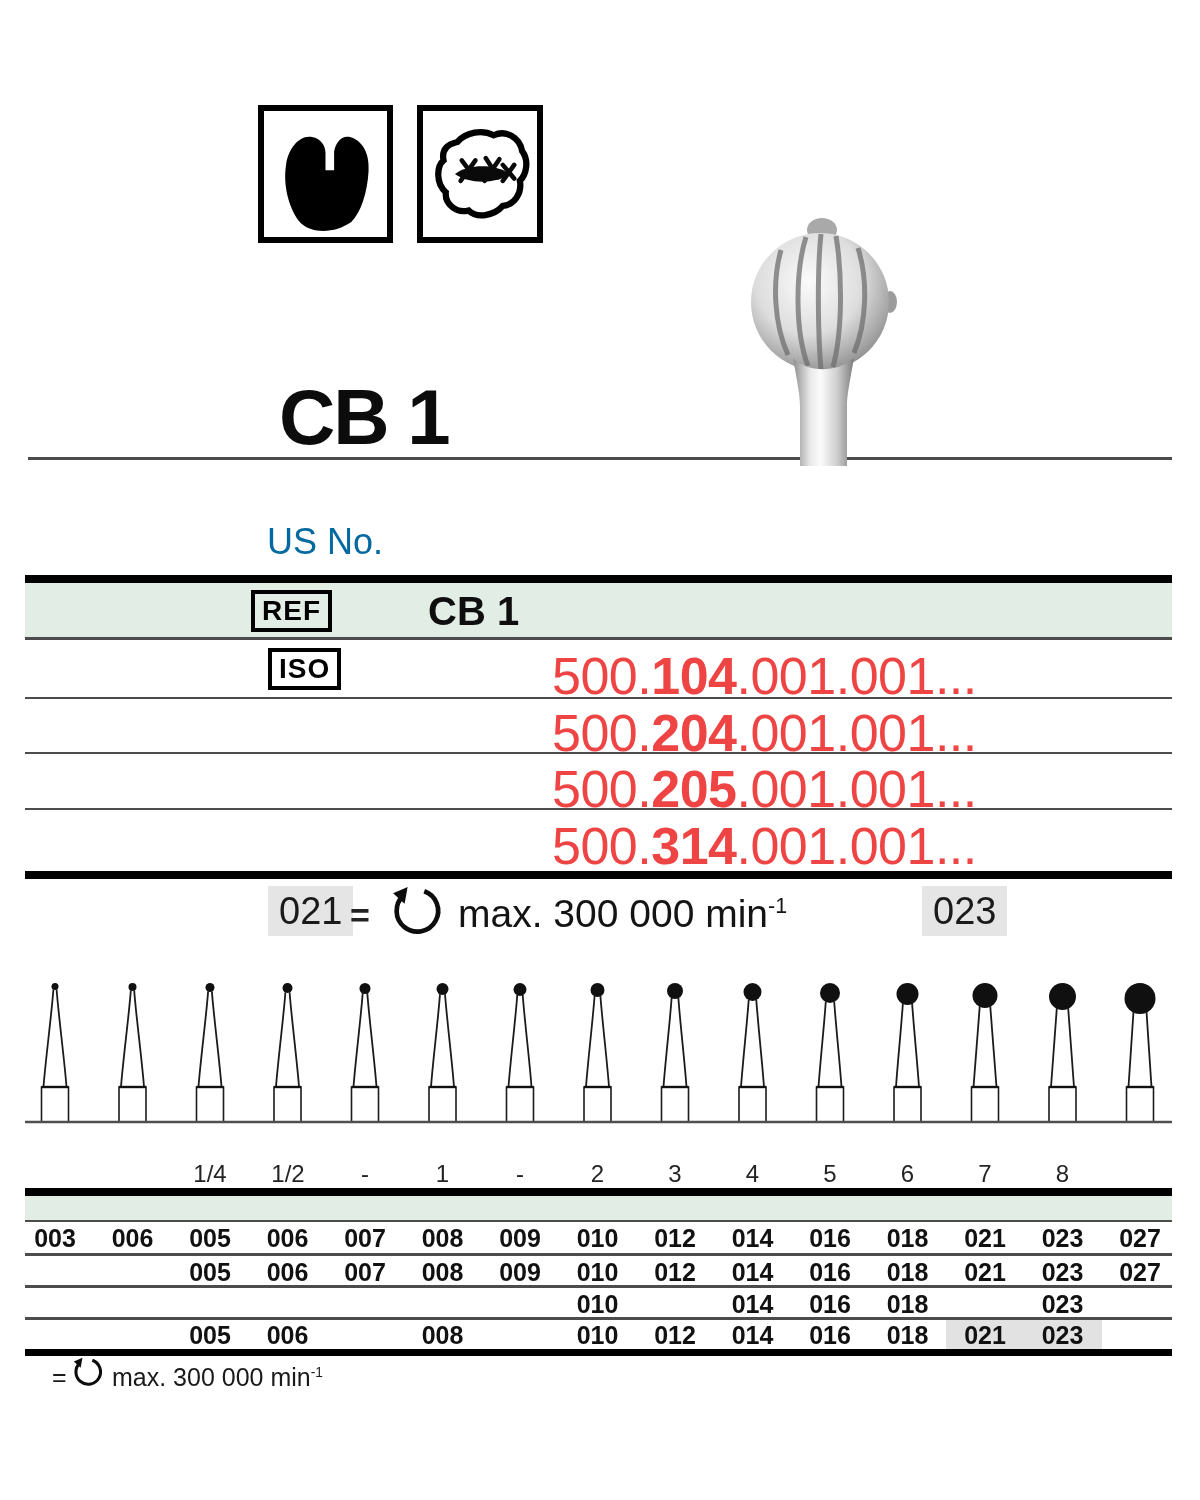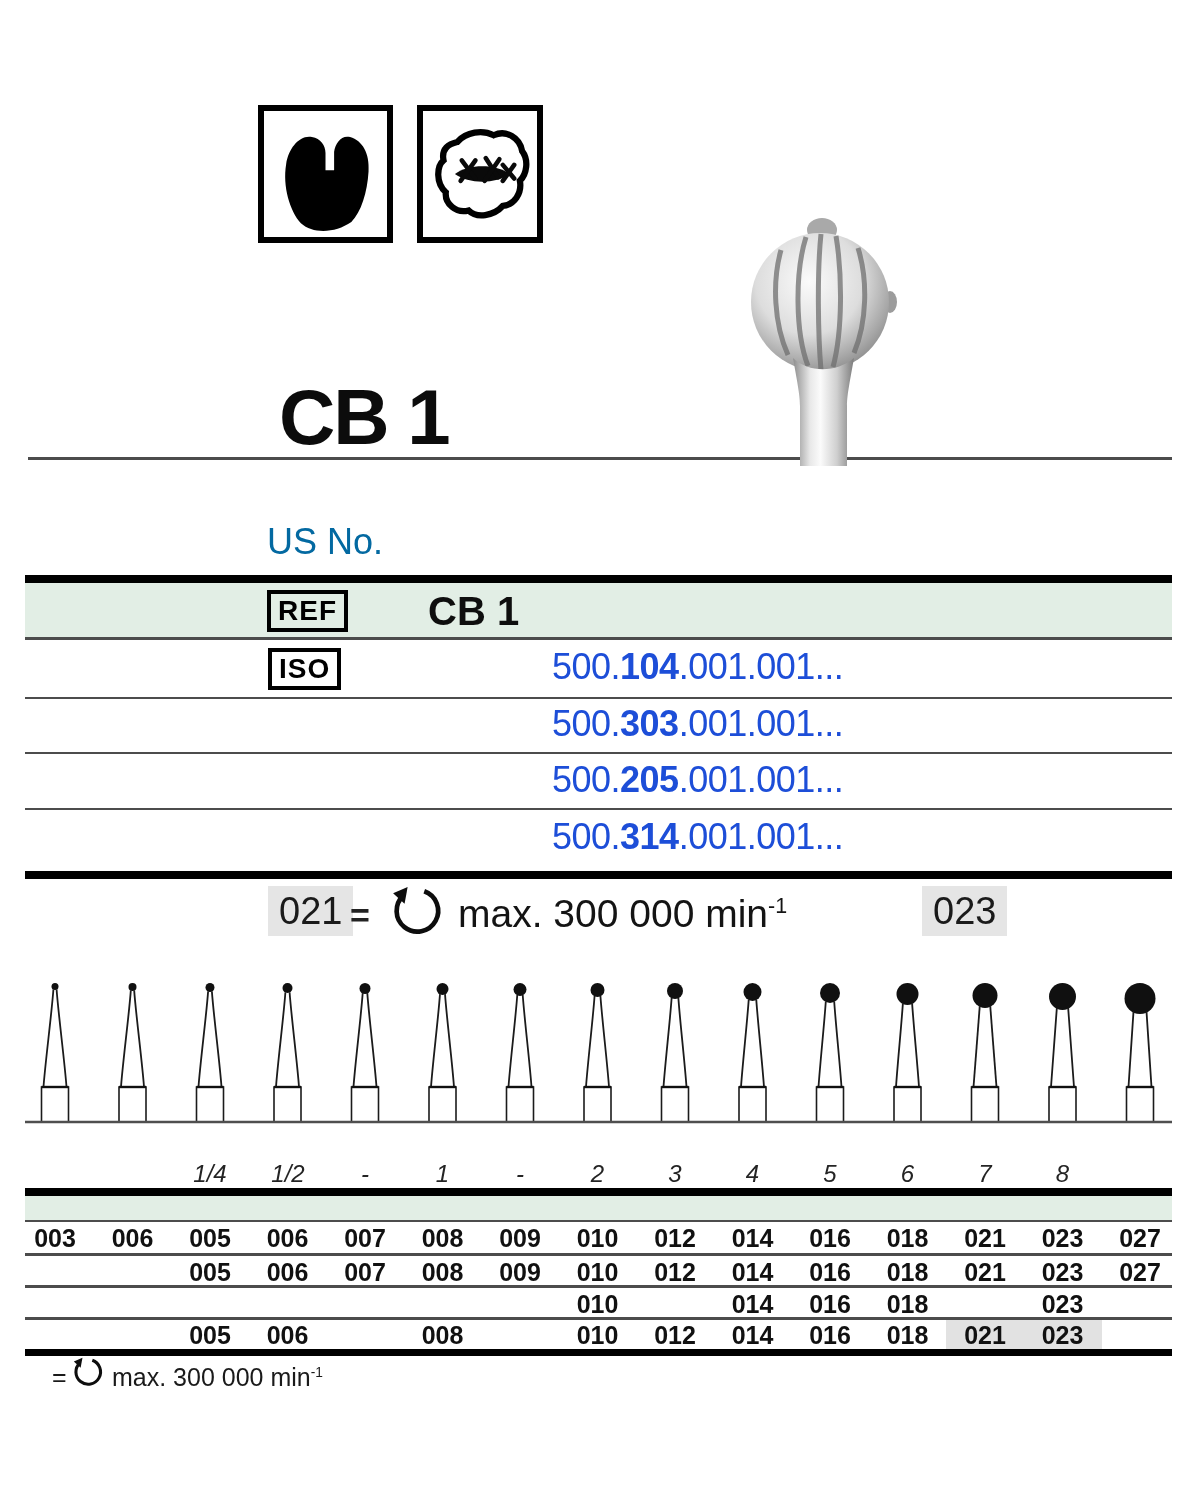--- a/index.html
+++ b/index.html
@@ -8,21 +8,21 @@
   .abs{position:absolute;}
   .rule{position:absolute;background:#4c4c4c;}
   .thick{position:absolute;background:#000;}
   .greenband{position:absolute;background:#e2eee5;}
   .icon-box{position:absolute;border:6px solid #000;background:#fff;}
   .title{position:absolute;font-weight:700;font-size:78px;line-height:1;letter-spacing:-2px;color:#0c0c0c;}
   .usno{position:absolute;font-size:36px;color:#0369a1;}
   .badge{position:absolute;border:4px solid #000;font-weight:700;font-size:28px;line-height:34px;
          padding:0 7px;color:#000;background:transparent;letter-spacing:1px;}
   .refval{position:absolute;font-weight:700;font-size:40px;color:#0e0e0e;}
-  .isonum{position:absolute;font-size:36px;letter-spacing:-0.5px;color:#1d4ed8;white-space:nowrap;}
+  .isonum{position:absolute;font-size:52px;letter-spacing:-0.5px;color:#ef4444;white-space:nowrap;}
   .isonum .b{font-weight:700;}
   .graybadge{position:absolute;background:#e5e5e5;font-size:38px;color:#1a1a1a;
              padding:3px 11px;line-height:44px;}
   .speedtxt{position:absolute;font-size:39px;color:#141414;white-space:nowrap;}
   .speedtxt sup,.footnote sup{font-size:55%;vertical-align:super;letter-spacing:0;}
   .eq{position:absolute;font-size:34px;font-weight:700;color:#222;}
   .uslabel{position:absolute;width:70px;margin-left:-35px;text-align:center;
            font-size:24px;color:#242424;}
   .size-row{position:absolute;left:0;width:1200px;}
   .size-cell{position:absolute;width:78px;margin-left:-39px;text-align:center;
@@ -90,32 +90,32 @@
     <path d="M 45,168 C 50,196 52,206 52,216 L 52,276 L 99,276 L 99,216
              C 99,206 101,196 106,168 C 88,183 61,183 45,168 Z" fill="url(#shankG)"></path>
   </svg>
 
   <div class="title" style="left:279px;top:378px;">CB 1</div>
 
   <div class="usno" style="left:267px;top:521px;">US No.</div>
 
   <div class="thick" style="left:25px;top:575px;width:1147px;height:8px;"></div>
   <div class="greenband" style="left:25px;top:583px;width:1147px;height:54px;"></div>
-  <div class="badge" style="left:267px;top:590px;">REF</div>
+  <div class="badge" style="left:251px;top:590px;">REF</div>
   <div class="refval" style="left:428px;top:589px;">CB 1</div>
   <div class="rule" style="left:25px;top:637px;width:1147px;height:3px;"></div>
 
   <div class="badge" style="left:268px;top:648px;">ISO</div>
   <div class="isonum" style="left:552px;top:646px;">
     <span>500.</span><span class="b">104</span><span>.001.001...</span>
   </div>
   <div class="rule" style="left:25px;top:697px;width:1147px;height:2px;"></div>
 
   <div class="isonum" style="left:552px;top:703px;">
-    <span>500.</span><span class="b">303</span><span>.001.001...</span>
+    <span>500.</span><span class="b">204</span><span>.001.001...</span>
   </div>
   <div class="rule" style="left:25px;top:752px;width:1147px;height:2px;"></div>
 
   <div class="isonum" style="left:552px;top:759px;">
     <span>500.</span><span class="b">205</span><span>.001.001...</span>
   </div>
   <div class="rule" style="left:25px;top:808px;width:1147px;height:2px;"></div>
 
   <div class="isonum" style="left:552px;top:816px;">
     <span>500.</span><span class="b">314</span><span>.001.001...</span>
@@ -235,21 +235,21 @@
       <g>
         <circle cx="1140" cy="28.5" r="15.5" fill="#101010"></circle>
         <path d="M 1133.49,41.675 C 1131.99,63.675 1130,95 1128.5,117" fill="none" stroke="#1b1b1b" stroke-width="1.8"></path>
         <path d="M 1146.51,41.675 C 1148.01,63.675 1150,95 1151.5,117" fill="none" stroke="#1b1b1b" stroke-width="1.8"></path>
         <rect x="1126.5" y="117" width="27" height="35" fill="#fff" stroke="#1b1b1b" stroke-width="1.6"></rect>
         <line x1="1126.5" y1="117" x2="1153.5" y2="117" stroke="#101010" stroke-width="2.4"></line>
       </g>
       <line x1="25" y1="152" x2="1172" y2="152" stroke="#4f4f4f" stroke-width="2.5"></line>
     </svg>
 
-  <div class="abs" id="usRow" style="left:0;top:1160px;width:1132px;height:28px;font-style:italic;">
+  <div class="abs" id="usRow" style="left:0;top:1160px;width:1132px;height:28px;">
       <div class="uslabel" style="left: 210px;">1/4</div>
       <div class="uslabel" style="left: 288px;">1/2</div>
       <div class="uslabel" style="left: 365px;">-</div>
       <div class="uslabel" style="left: 442.5px;">1</div>
       <div class="uslabel" style="left: 520px;">-</div>
       <div class="uslabel" style="left: 597.5px;">2</div>
       <div class="uslabel" style="left: 675px;">3</div>
       <div class="uslabel" style="left: 752.5px;">4</div>
       <div class="uslabel" style="left: 830px;">5</div>
       <div class="uslabel" style="left: 907.5px;">6</div>

